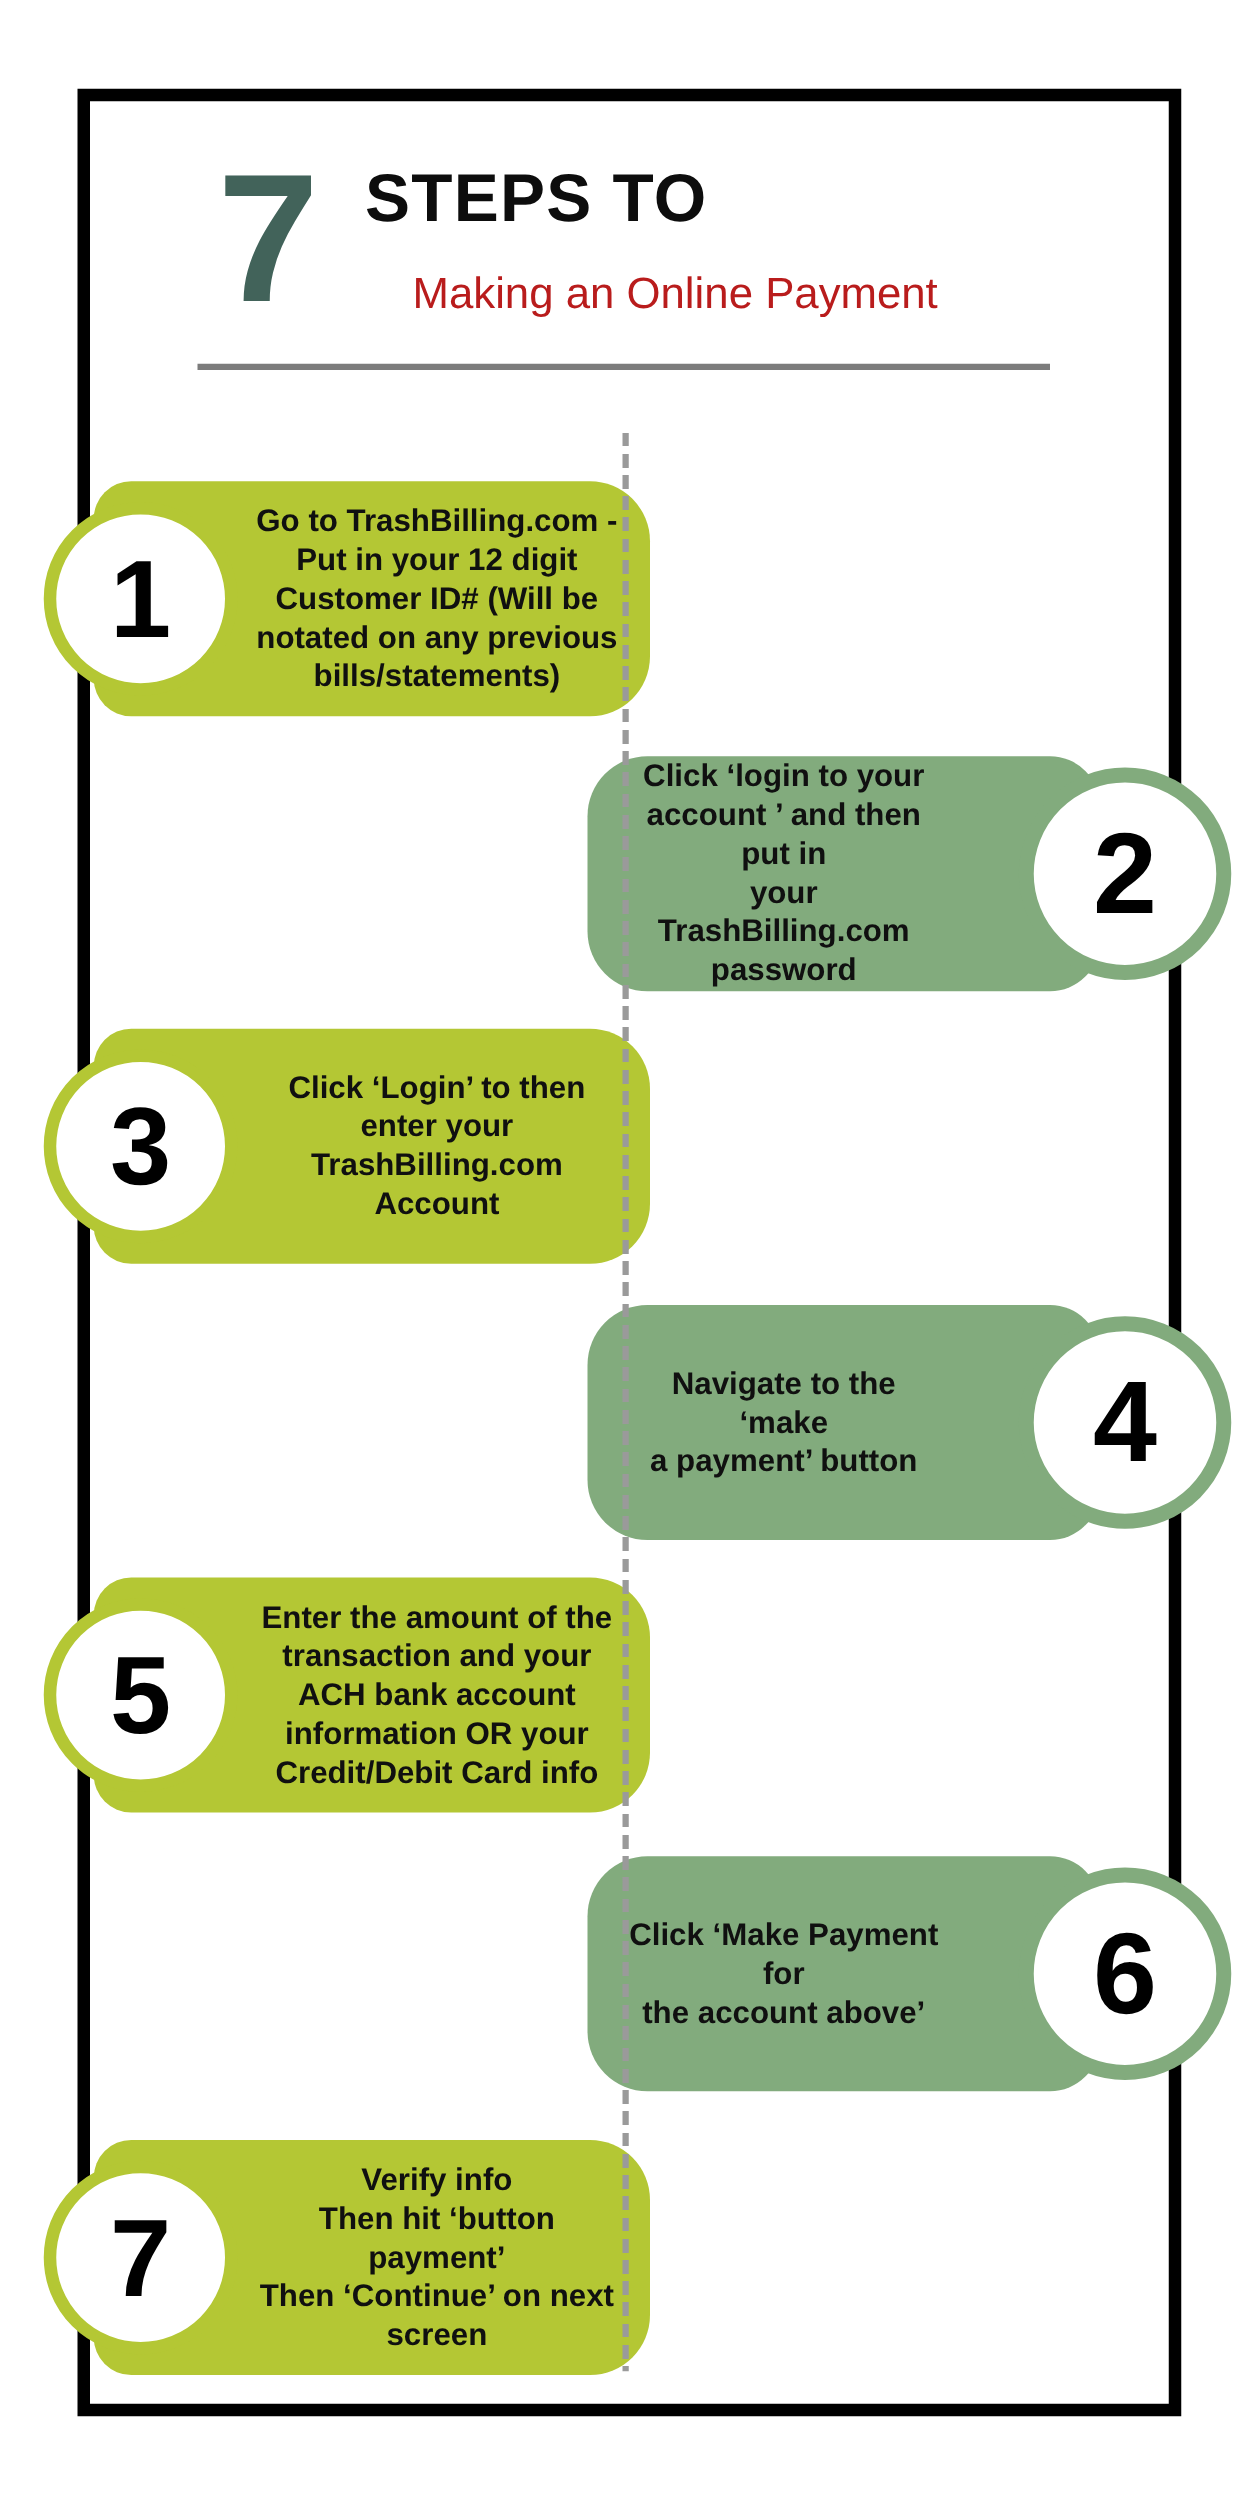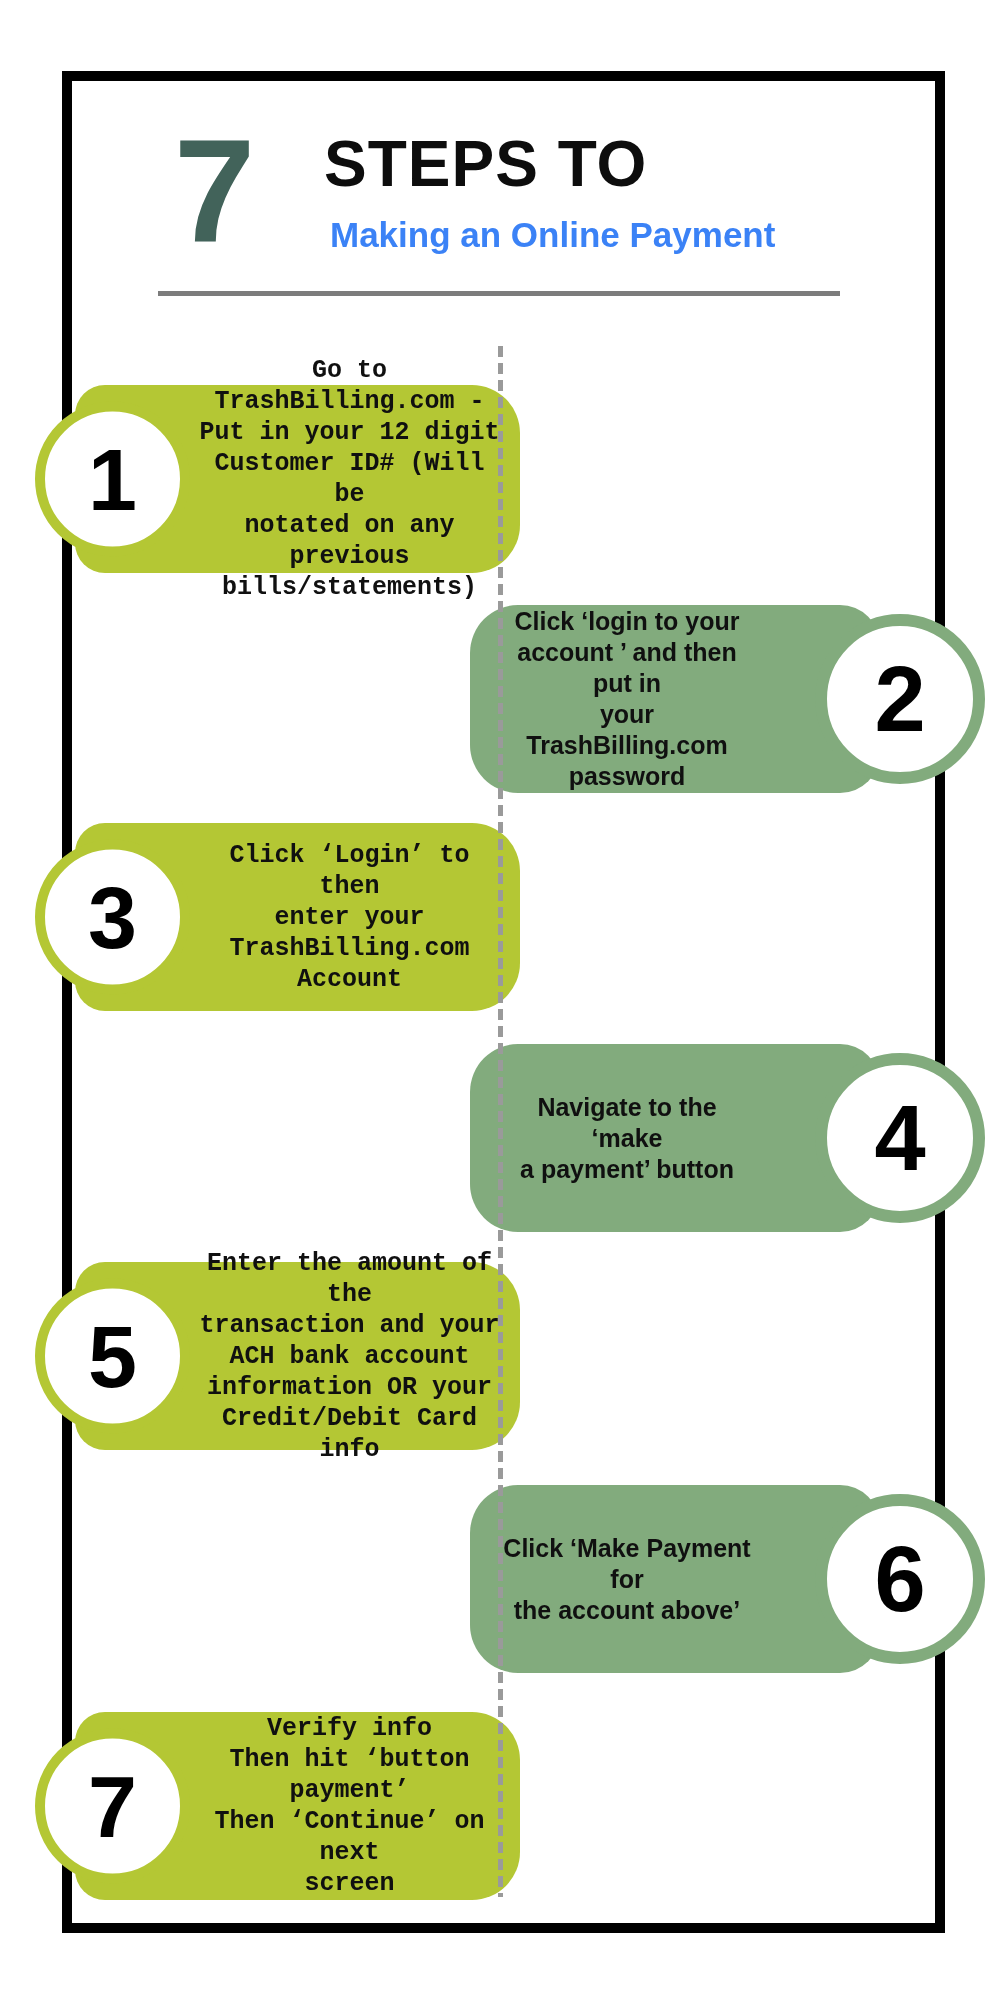--- a/index.html
+++ b/index.html
@@ -27,33 +27,32 @@
     position: absolute;
     left: 174px; top: 118px;
     font-size: 146px; line-height: 1;
     font-weight: bold;
     color: var(--teal, #42635a);
     z-index: 2;
   }
   .title {
     position: absolute;
     left: 292px; top: 132px;
-    font-size: 64px; line-height: 1;
+    font-size: 54px; line-height: 1;
     font-weight: bold;
     letter-spacing: 1px;
     color: #0d0d0d;
     z-index: 2;
-    margin-left: 32px;
   }
   .subtitle {
     position: absolute;
     left: 330px; top: 216px;
     font-size: 35px; line-height: 1.1;
-    font-weight: bold;
-    color: #3b82f6;
+    font-weight: normal;
+    color: #b91c1c;
     z-index: 2;
   }
   .rule {
     position: absolute;
     left: 158px; top: 291px;
     width: 682px; height: 5px;
     background: var(--rule, #7c7c7c);
     z-index: 2;
   }
 
@@ -88,21 +87,21 @@
   .step-text {
     position: absolute;
     top: 0; bottom: 0; left: 0; right: 0;
     display: flex; align-items: center; justify-content: center;
     text-align: center;
     font-size: 25px; line-height: 31px;
     font-weight: bold;
     white-space: pre-line;
     color: #101010;
   }
-  .step.left  .step-text { padding: 6px 18px 6px 122px; font-family: Liberation Mono, monospace; }
+  .step.left  .step-text { padding: 6px 18px 6px 122px; }
   .step.right .step-text { padding: 6px 128px 6px 32px; text-align: center; }
 
   .badge {
     position: absolute;
     top: 50%; transform: translateY(-50%);
     background: #ffffff;
     border-radius: 50%;
     display: flex; align-items: center; justify-content: center;
     font-weight: bold;
     color: #000;

